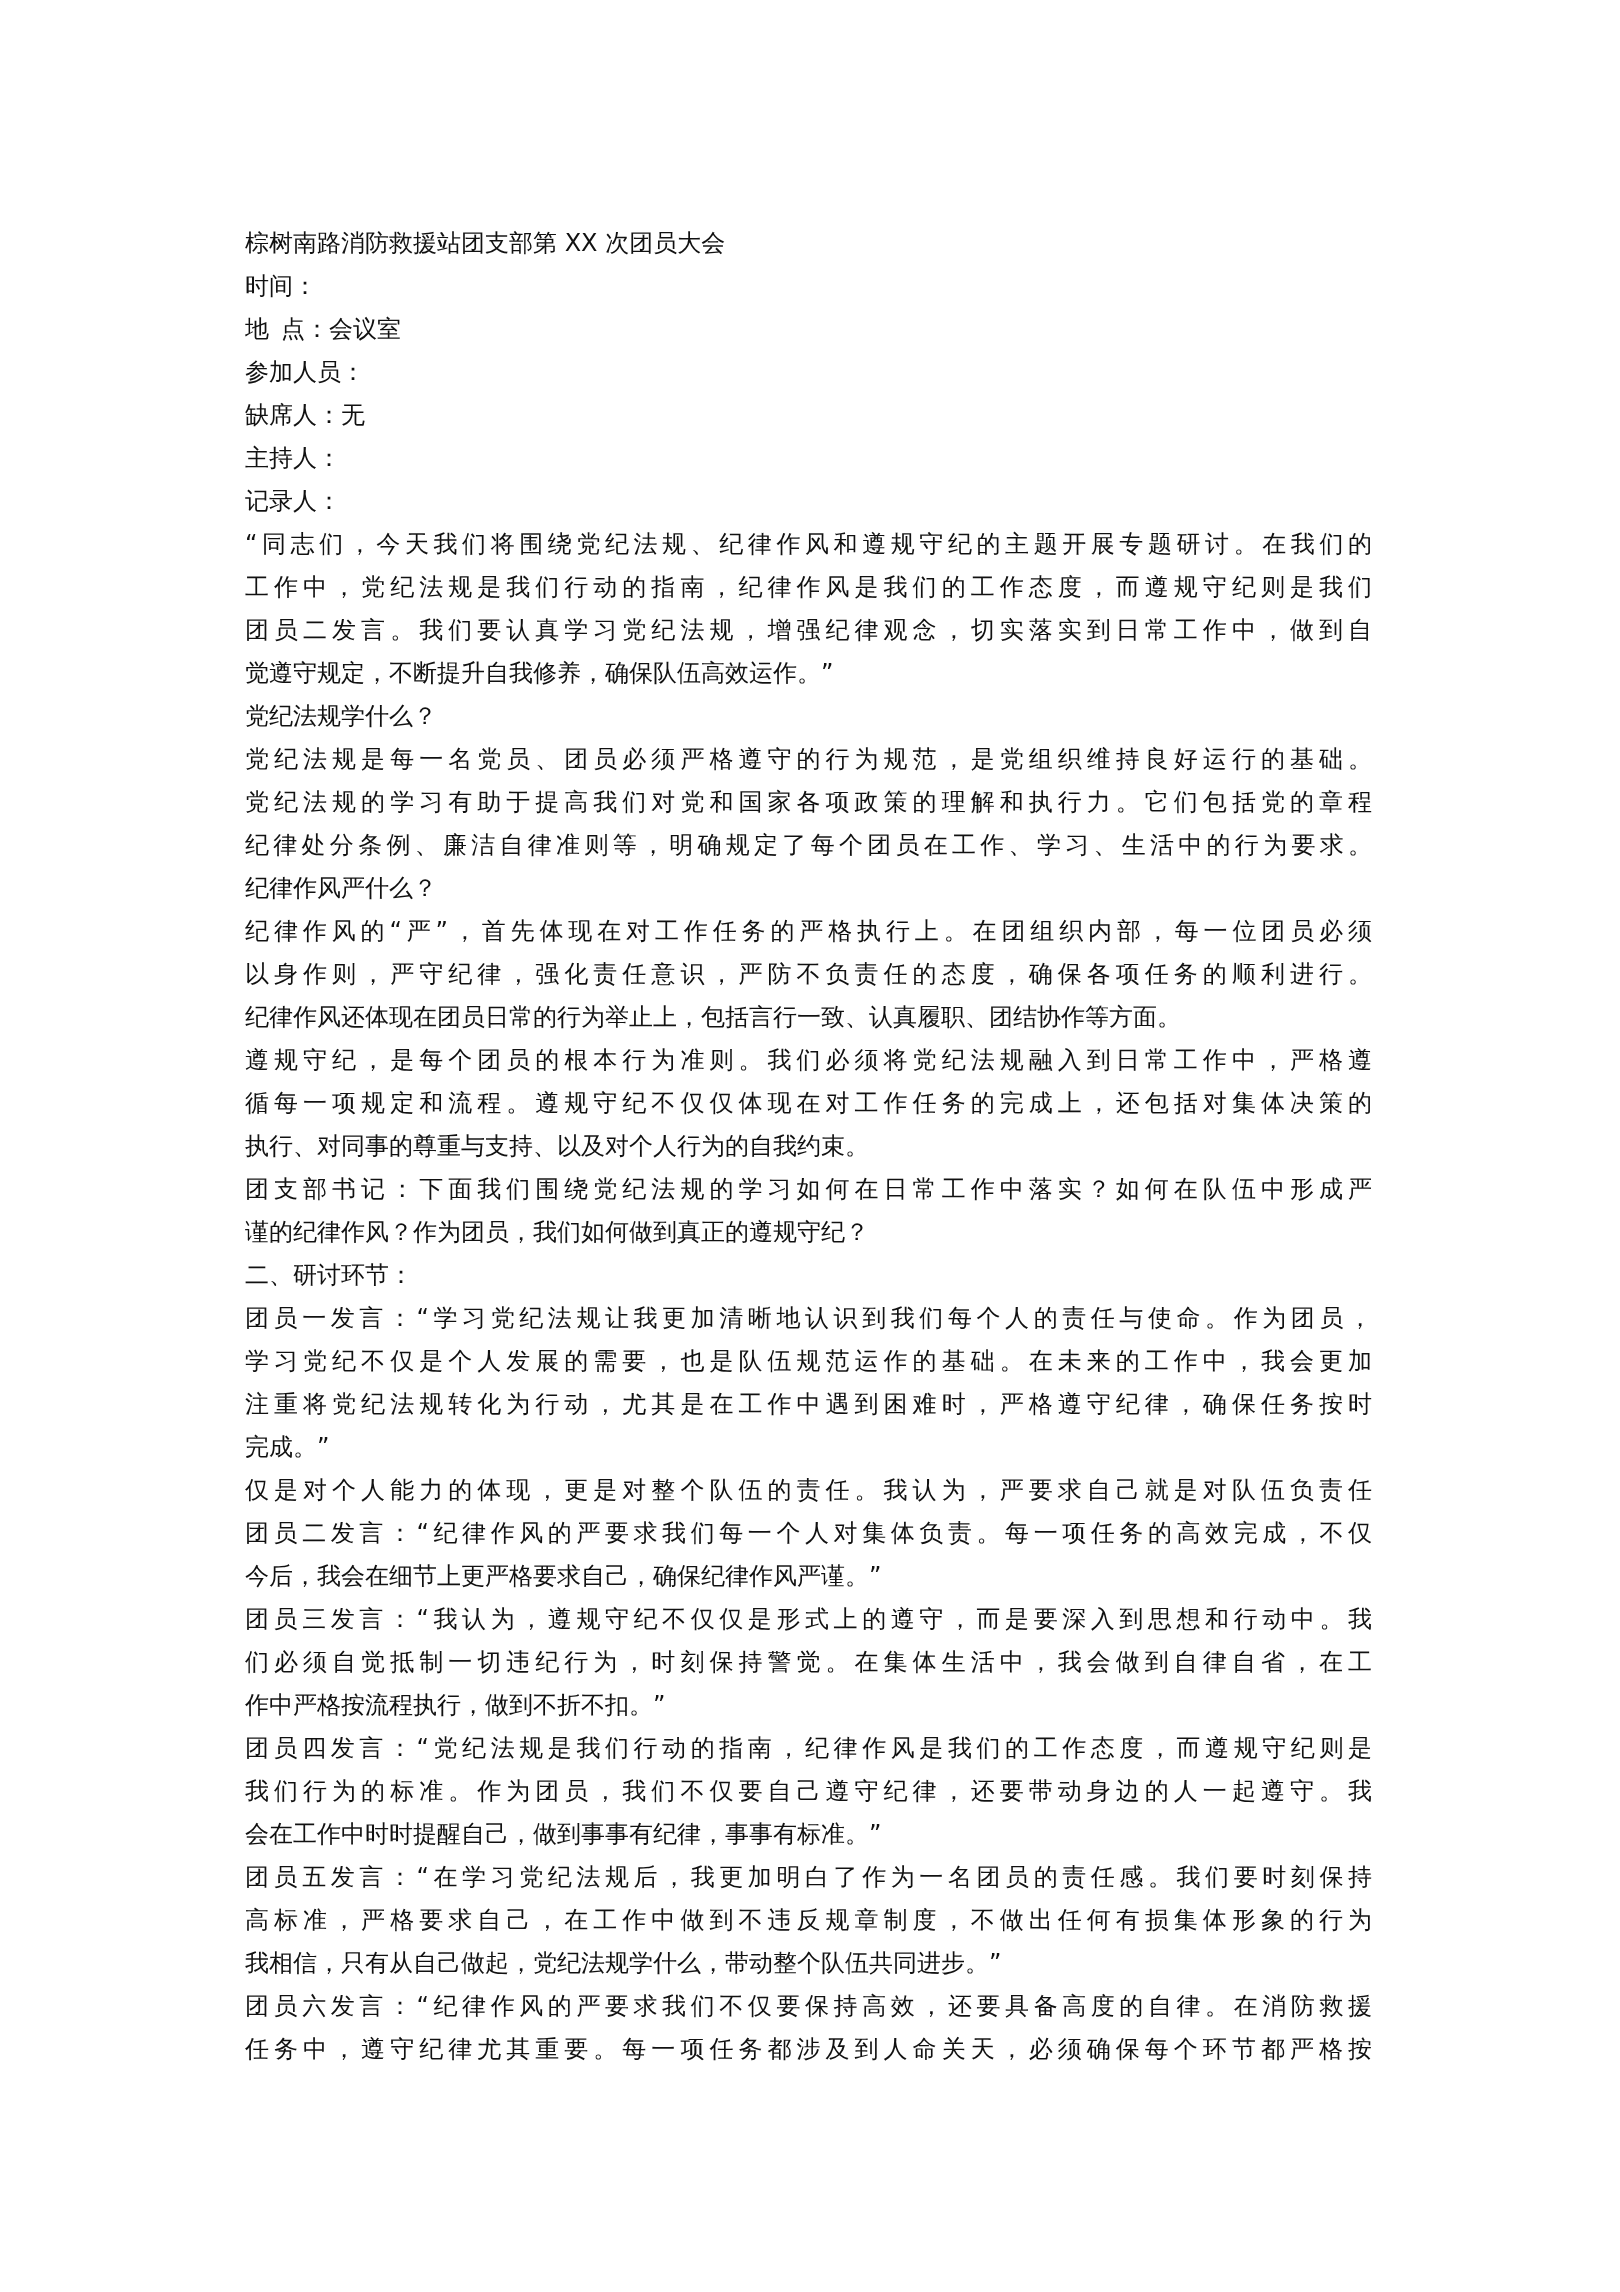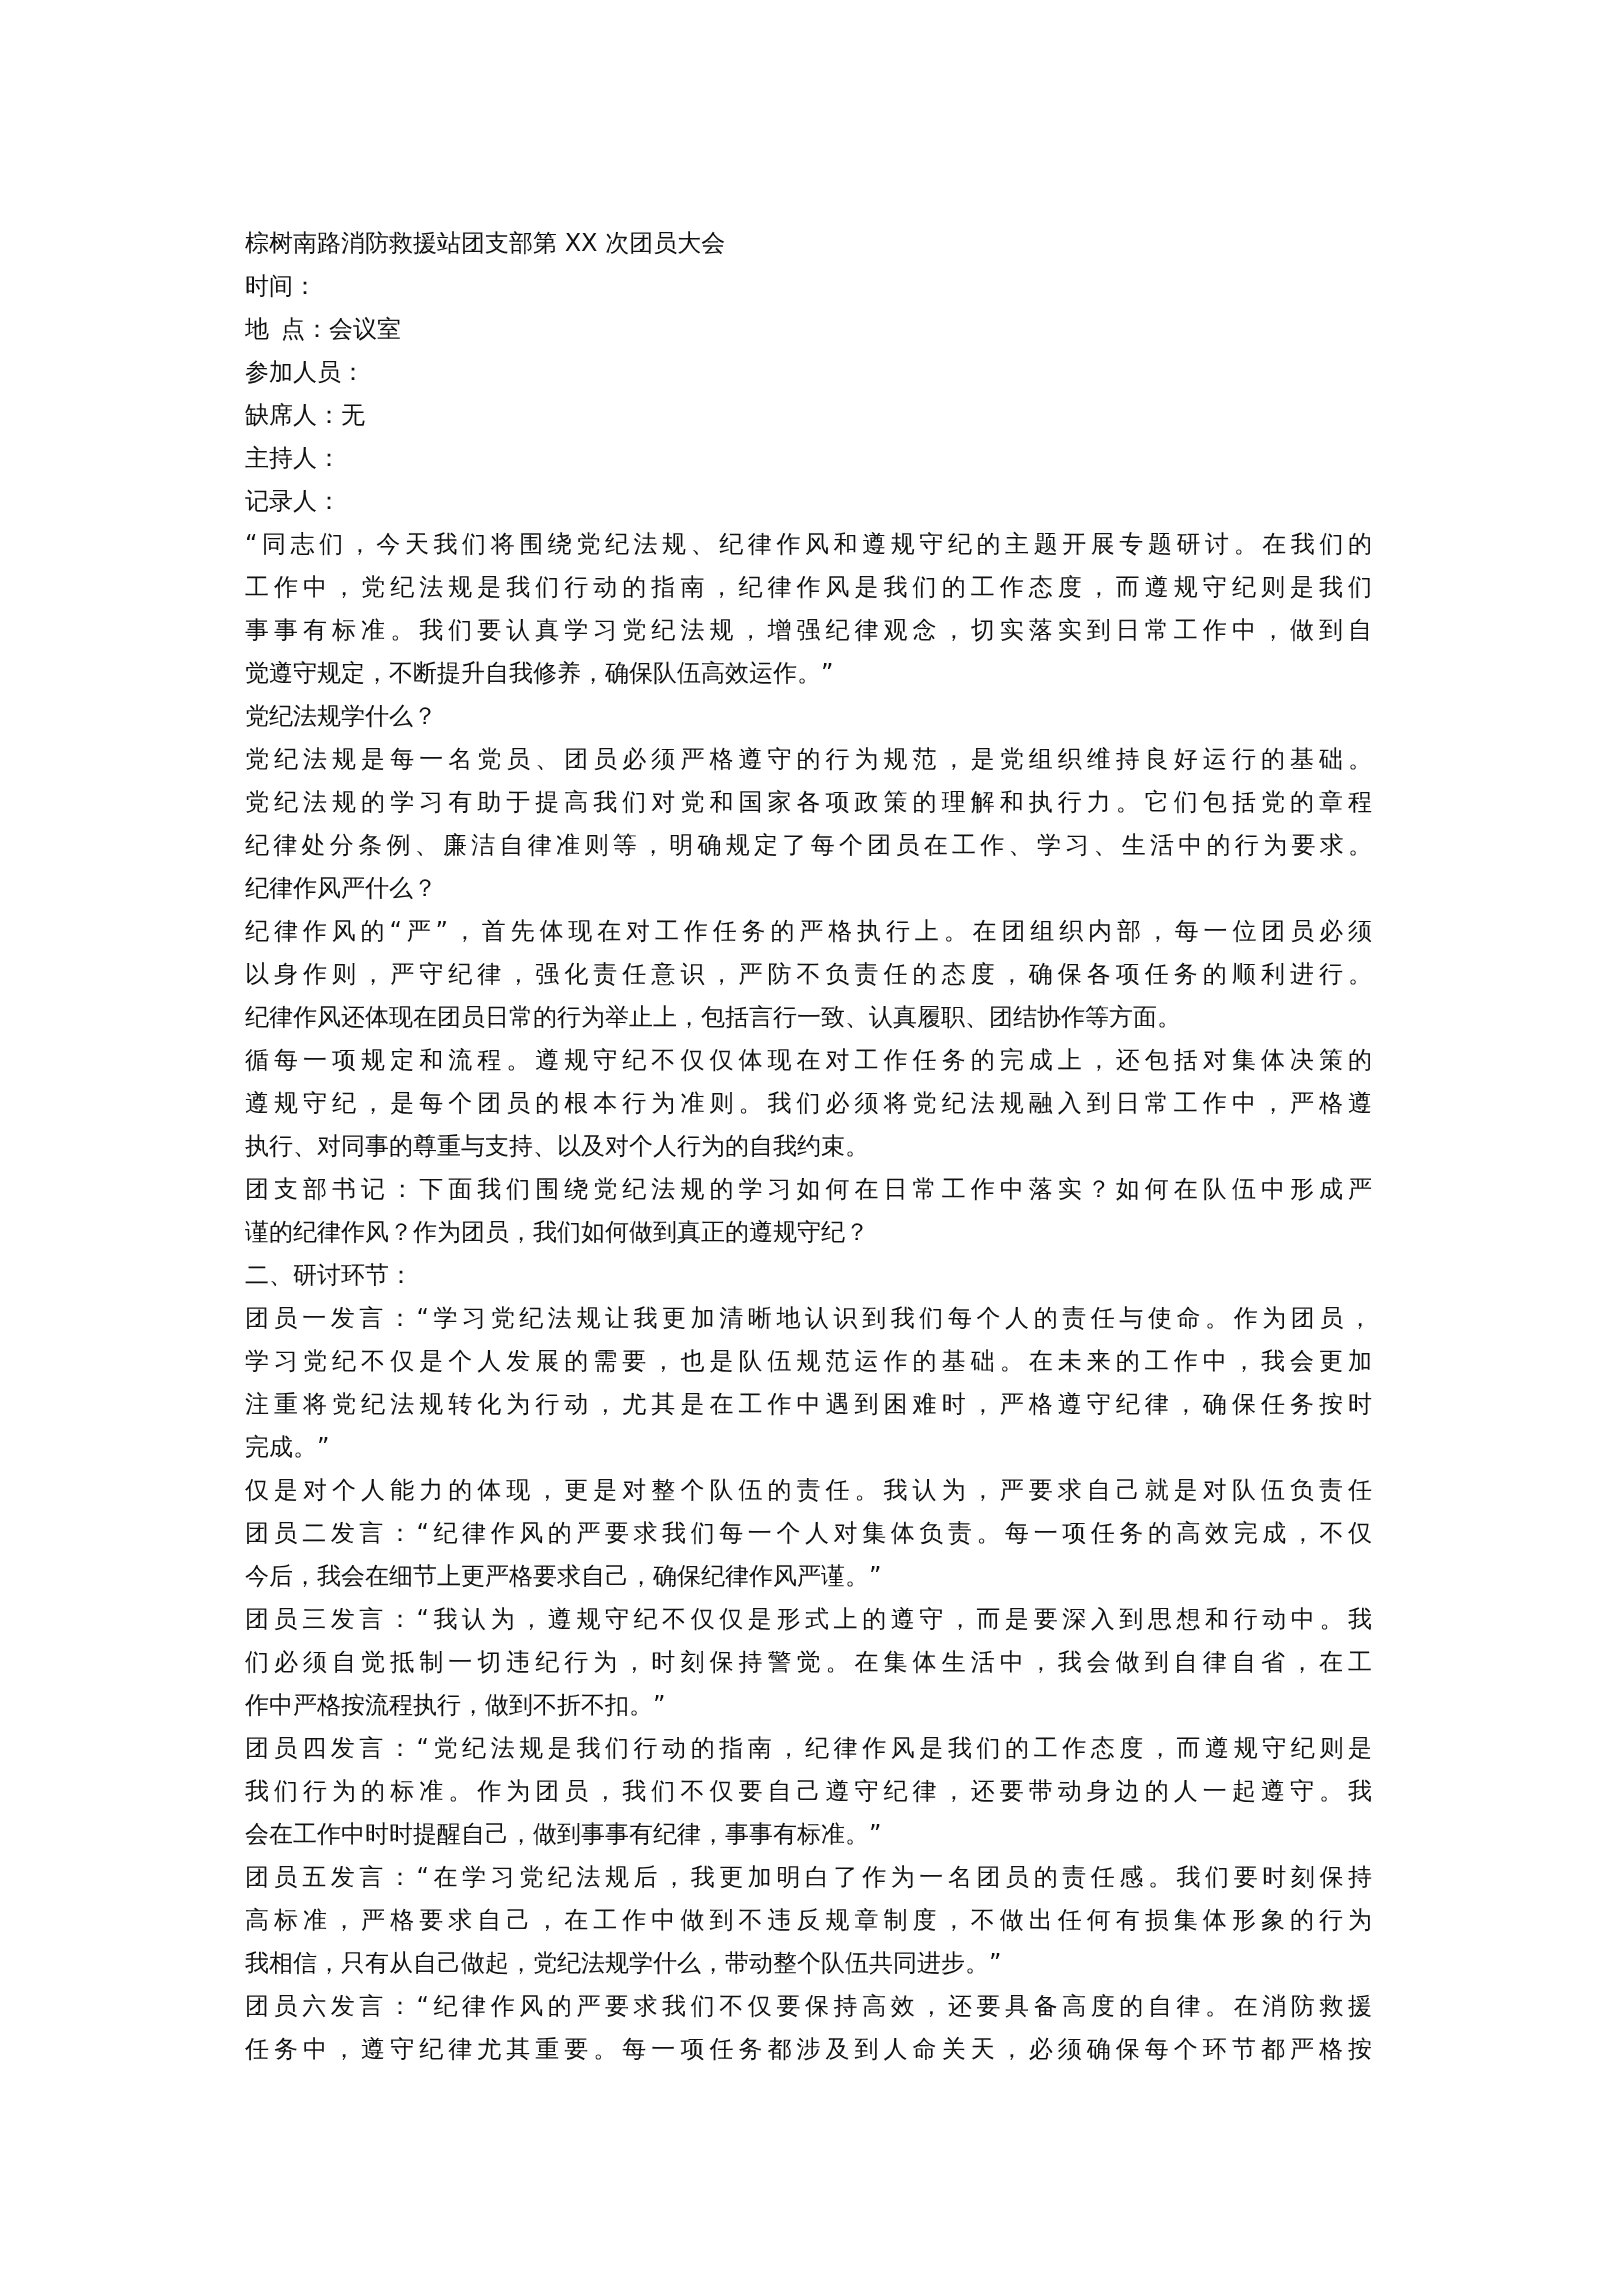--- a/index.html
+++ b/index.html
@@ -19,32 +19,32 @@
   <div class="line">棕树南路消防救援站团支部第 XX 次团员大会</div>
   <div class="line">时间：</div>
   <div class="line" style="white-space:pre;font-family:Liberation Serif, serif;">地  点：会议室</div>
   <div class="line">参加人员：</div>
   <div class="line">缺席人：无</div>
   <div class="line">主持人：</div>
   <div class="line">记录人：</div>
   <div id="body-lines">
       <div class="line just">“同志们，今天我们将围绕党纪法规、纪律作风和遵规守纪的主题开展专题研讨。在我们的</div>
       <div class="line just">工作中，党纪法规是我们行动的指南，纪律作风是我们的工作态度，而遵规守纪则是我们</div>
-      <div class="line just">事事有标准。我们要认真学习党纪法规，增强纪律观念，切实落实到日常工作中，做到自</div>
+      <div class="line just">团员二发言。我们要认真学习党纪法规，增强纪律观念，切实落实到日常工作中，做到自</div>
       <div class="line">觉遵守规定，不断提升自我修养，确保队伍高效运作。”</div>
       <div class="line">党纪法规学什么？</div>
       <div class="line just">党纪法规是每一名党员、团员必须严格遵守的行为规范，是党组织维持良好运行的基础。</div>
       <div class="line just">党纪法规的学习有助于提高我们对党和国家各项政策的理解和执行力。它们包括党的章程</div>
       <div class="line just">纪律处分条例、廉洁自律准则等，明确规定了每个团员在工作、学习、生活中的行为要求。</div>
       <div class="line">纪律作风严什么？</div>
       <div class="line just">纪律作风的“严”，首先体现在对工作任务的严格执行上。在团组织内部，每一位团员必须</div>
       <div class="line just">以身作则，严守纪律，强化责任意识，严防不负责任的态度，确保各项任务的顺利进行。</div>
       <div class="line">纪律作风还体现在团员日常的行为举止上，包括言行一致、认真履职、团结协作等方面。</div>
+      <div class="line just">遵规守纪，是每个团员的根本行为准则。我们必须将党纪法规融入到日常工作中，严格遵</div>
       <div class="line just">循每一项规定和流程。遵规守纪不仅仅体现在对工作任务的完成上，还包括对集体决策的</div>
-      <div class="line just">遵规守纪，是每个团员的根本行为准则。我们必须将党纪法规融入到日常工作中，严格遵</div>
       <div class="line">执行、对同事的尊重与支持、以及对个人行为的自我约束。</div>
       <div class="line just">团支部书记：下面我们围绕党纪法规的学习如何在日常工作中落实？如何在队伍中形成严</div>
       <div class="line">谨的纪律作风？作为团员，我们如何做到真正的遵规守纪？</div>
       <div class="line">二、研讨环节：</div>
       <div class="line just">团员一发言：“学习党纪法规让我更加清晰地认识到我们每个人的责任与使命。作为团员，</div>
       <div class="line just">学习党纪不仅是个人发展的需要，也是队伍规范运作的基础。在未来的工作中，我会更加</div>
       <div class="line just">注重将党纪法规转化为行动，尤其是在工作中遇到困难时，严格遵守纪律，确保任务按时</div>
       <div class="line">完成。”</div>
       <div class="line just">仅是对个人能力的体现，更是对整个队伍的责任。我认为，严要求自己就是对队伍负责任</div>
       <div class="line just">团员二发言：“纪律作风的严要求我们每一个人对集体负责。每一项任务的高效完成，不仅</div>

